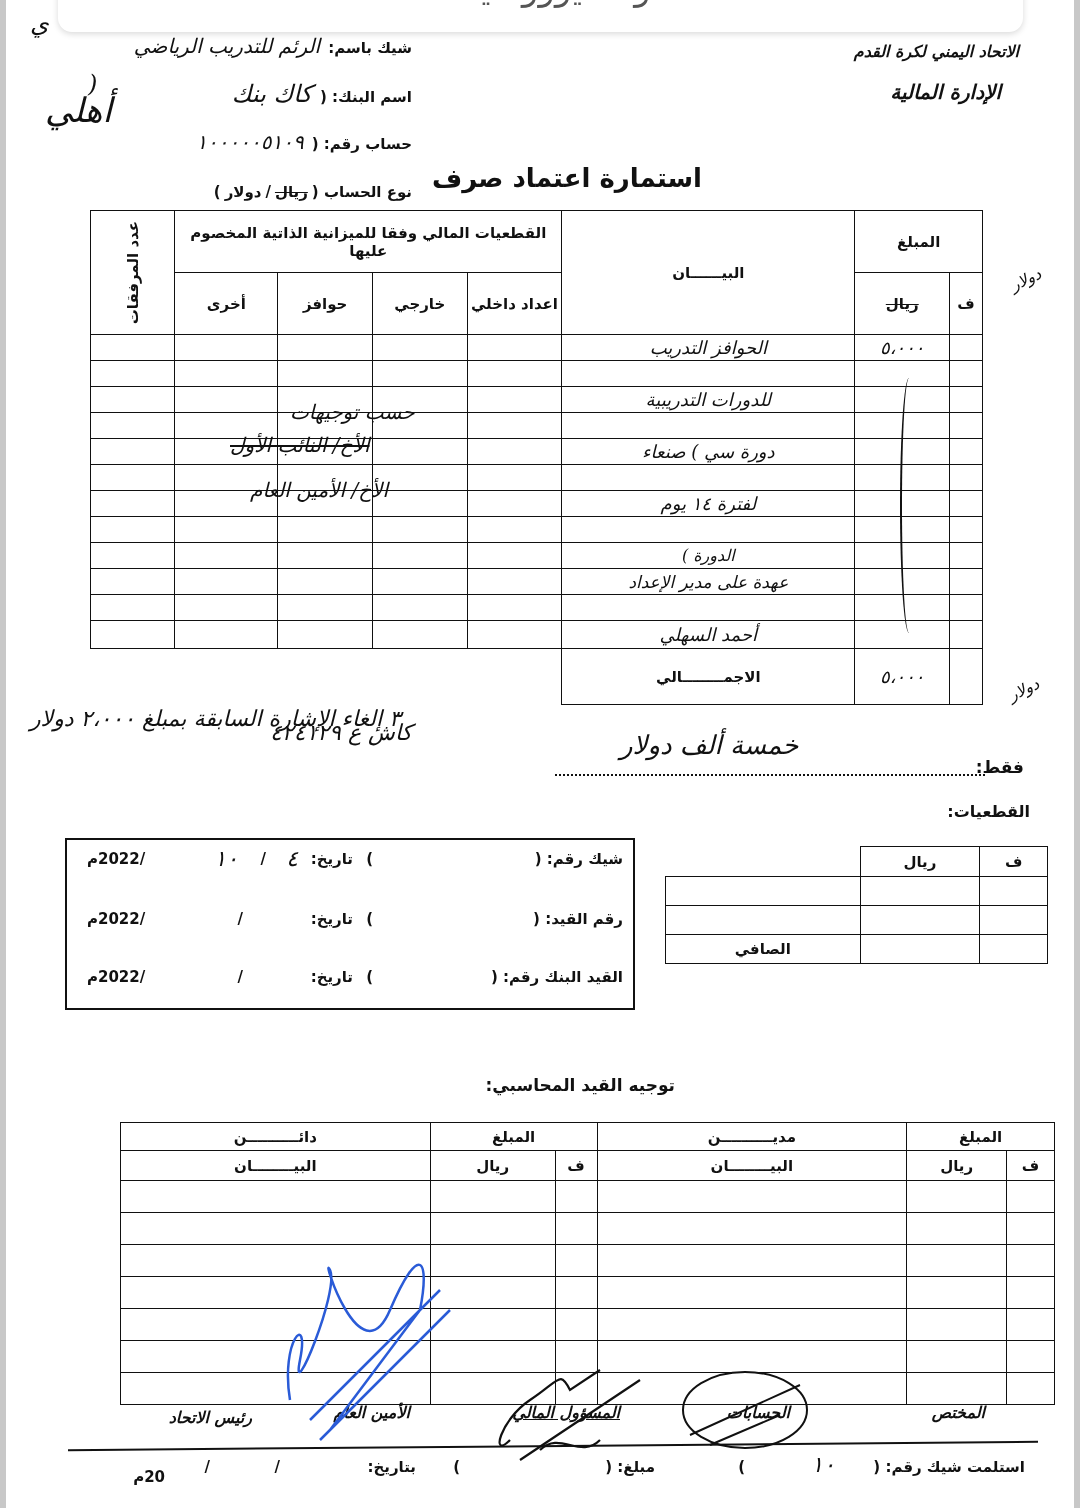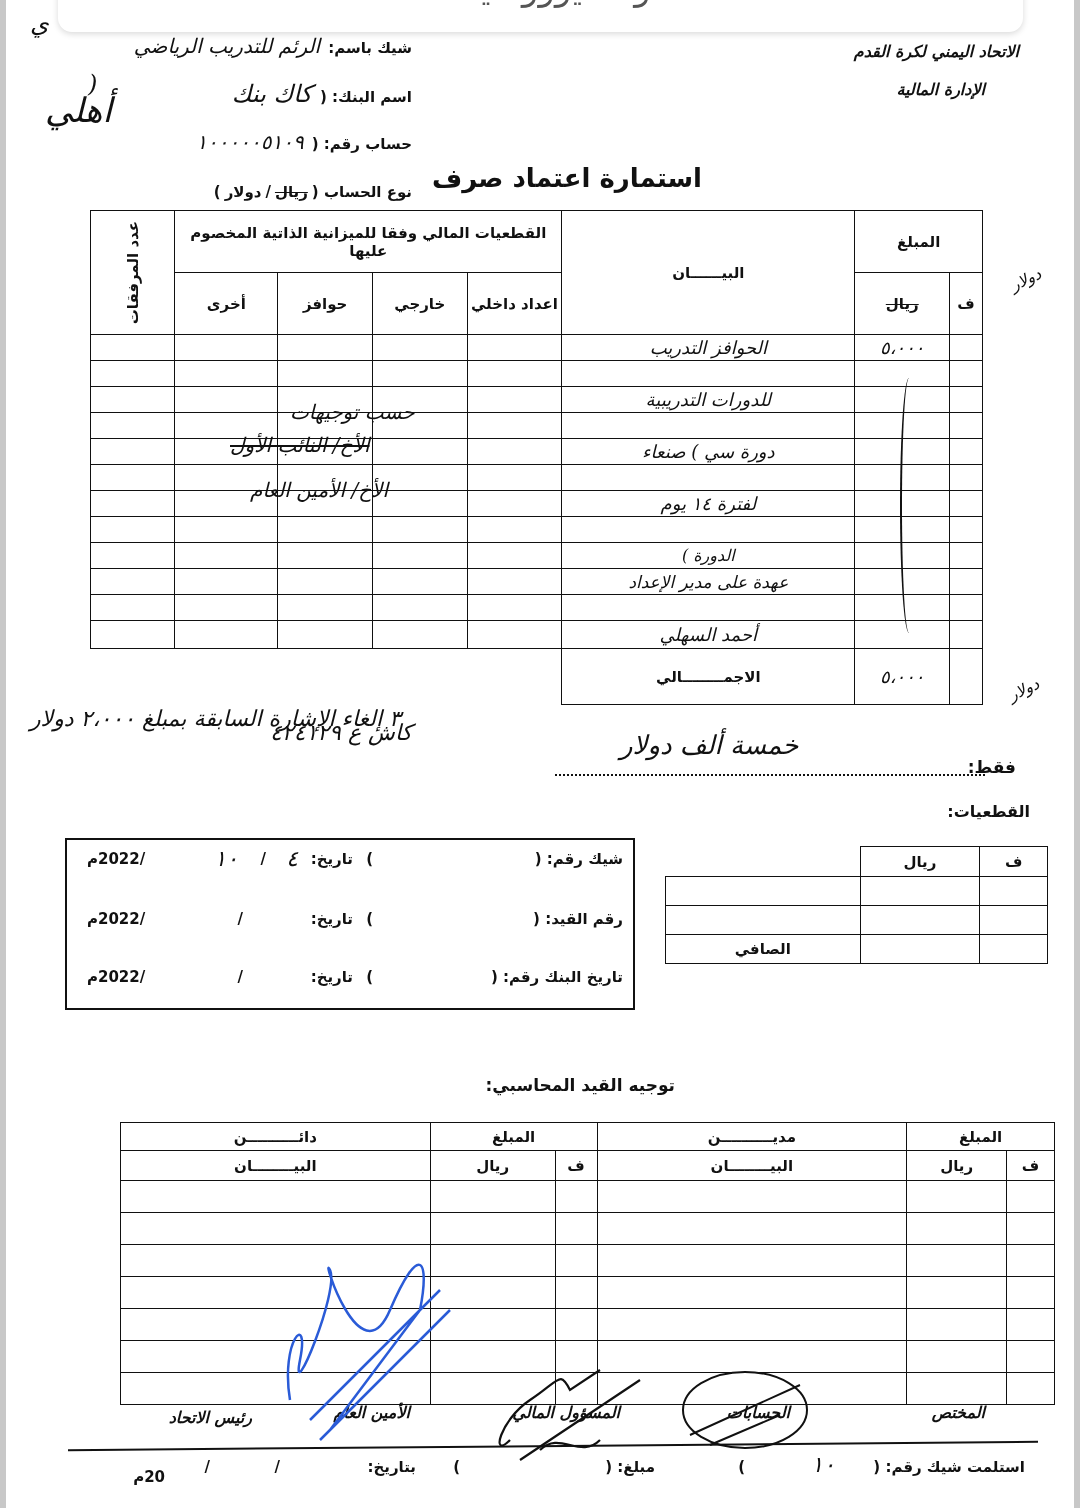--- a/index.html
+++ b/index.html
@@ -28,21 +28,21 @@
 
 <div class="frame-left"></div>
 <div class="frame-right"></div>
 
 <div class="overlay-bar">
   <div class="txt">ـ ـ و ـ ـ يووو ـ يـ ـ ـ ـ</div>
 </div>
 <div class="ab hw" style="left:30px;top:10px;font-size:24px;">ي</div>
 
 <div class="ab rtl bold it" style="right:61px;top:30px;font-size:16px;margin-top:12px;">الاتحاد اليمني لكرة القدم</div>
-<div class="ab rtl bold it" style="right:95px;top:80px;font-size:16px;margin-left:20px;">الإدارة المالية</div>
+<div class="ab rtl bold it" style="right:79px;top:80px;font-size:20px;margin-left:20px;">الإدارة المالية</div>
 
 <div class="ab rtl" style="right:668px;top:34px;display:flex;gap:8px;align-items:baseline;">
   <span class="bold" style="font-size:15px;">شيك باسم:</span>
   <span class="hw" style="font-size:20px;">الرئم للتدريب الرياضي</span>
 </div>
 <div class="ab rtl" style="right:668px;top:80px;display:flex;gap:8px;align-items:baseline;">
   <span class="bold" style="font-size:15px;">اسم البنك: (</span>
   <span class="hw" style="font-size:24px;">كاك بنك</span>
 </div>
 <div class="ab hw" style="left:45px;top:90px;font-size:34px;">أهلي</div>
@@ -224,21 +224,21 @@
 <div class="ab hw rtl" style="left:290px;top:400px;font-size:20px;">حسب توجيهات</div>
 <div class="ab hw rtl strike" style="left:230px;top:433px;font-size:20px;">الأخ/ النائب الأول</div>
 <div class="ab hw rtl" style="left:250px;top:478px;font-size:20px;">الأخ/ الأمين العام</div>
 
 <div class="ab hw" style="left:1010px;top:270px;font-size:16px;transform:rotate(-25deg);">دولار</div>
 <div class="ab hw" style="left:1008px;top:680px;font-size:16px;transform:rotate(-25deg);">دولار</div>
 
 <div class="ab hw rtl" style="left:30px;top:706px;font-size:22px;">٣ إلغاء الإشارة السابقة بمبلغ ٢،٠٠٠ دولار</div>
 <div class="ab hw rtl" style="left:270px;top:720px;font-size:22px;">كاش ع ٤٢٤١٢٩</div>
 
-<div class="ab rtl bold" style="right:64px;top:757px;font-size:17px;">فقط:</div>
+<div class="ab rtl bold" style="right:56px;top:757px;font-size:17px;">فقط:</div>
 <div class="ab dots" style="left:555px;top:772px;width:430px;height:4px;"></div>
 <div class="ab hw rtl" style="left:620px;top:730px;font-size:26px;">خمسة ألف دولار</div>
 
 <div class="ab rtl bold" style="right:50px;top:802px;font-size:16px;">القطعيات:</div>
 
 <div class="box" style="left:65px;top:838px;width:570px;height:172px;"></div>
 <div class="ab rtl" style="left:65px;top:850px;width:570px;height:160px;">
   <div style="position:absolute;top:0;right:12px;left:12px;height:40px;">
     <span class="ab bold" style="right:0;top:0;font-size:15px;">شيك رقم: (</span>
     <span class="ab bold" style="right:250px;top:0;font-size:15px;">)</span>
@@ -249,21 +249,21 @@
     <span class="ab bold" style="left:10px;top:0;font-size:15px;">/2022م</span>
   </div>
   <div style="position:absolute;top:60px;right:12px;left:12px;height:40px;">
     <span class="ab bold" style="right:0;top:0;font-size:15px;">رقم القيد: (</span>
     <span class="ab bold" style="right:250px;top:0;font-size:15px;">)</span>
     <span class="ab bold" style="right:270px;top:0;font-size:15px;">تاريخ:</span>
     <span class="ab bold" style="right:380px;top:0;font-size:15px;">/</span>
     <span class="ab bold" style="left:10px;top:0;font-size:15px;">/2022م</span>
   </div>
   <div style="position:absolute;top:118px;right:12px;left:12px;height:40px;">
-    <span class="ab bold" style="right:0;top:0;font-size:15px;">تاريخ البنك رقم: (</span>
+    <span class="ab bold" style="right:0;top:0;font-size:15px;">القيد البنك رقم: (</span>
     <span class="ab bold" style="right:250px;top:0;font-size:15px;">)</span>
     <span class="ab bold" style="right:270px;top:0;font-size:15px;">تاريخ:</span>
     <span class="ab bold" style="right:380px;top:0;font-size:15px;">/</span>
     <span class="ab bold" style="left:10px;top:0;font-size:15px;">/2022م</span>
   </div>
 </div>
 
 <table class="grid" style="left:665px;top:846px;width:383px;">
   <colgroup>
       <col style="width:68px">
@@ -374,21 +374,21 @@
         <td></td>
         <td></td>
         <td></td>
         <td></td>
       </tr>
 </tbody>
   </table>
 
 <div class="ab rtl bold it" style="right:95px;top:1403px;font-size:16px;">المختص</div>
 <div class="ab rtl bold it" style="right:290px;top:1403px;font-size:16px;">الحسابات</div>
-<div class="ab rtl bold it" style="right:460px;top:1403px;font-size:16px;">المسؤول المالي</div>
+<div class="ab rtl bold it" style="right:460px;top:1403px;font-size:16px;text-decoration:underline;">المسؤول المالي</div>
 <div class="ab rtl bold it" style="right:670px;top:1403px;font-size:16px;">الأمين العام</div>
 <div class="ab rtl bold it" style="right:828px;top:1408px;font-size:16px;">رئيس الاتحاد</div>
 
 <svg class="sig" style="left:270px;top:1250px;" width="200" height="200">
   <path d="M20 150 C 10 90, 40 60, 30 110 S 70 40, 60 20 S 90 130, 120 60 S 160 10, 150 60 L 60 180 M 40 170 L 170 40 M 50 190 L 180 60" stroke="#2a5bd7" stroke-width="2.5" fill="none"></path>
 </svg>
 <svg class="sig" style="left:480px;top:1360px;" width="180" height="110">
   <path d="M30 80 C 10 100, 20 60, 50 40 S 80 10, 90 30 L 120 10 M 40 100 L 160 20 M 60 90 C 80 70, 100 100, 120 80" stroke="#111" stroke-width="2.2" fill="none"></path>
 </svg>
 <svg class="sig" style="left:670px;top:1365px;" width="150" height="95">

